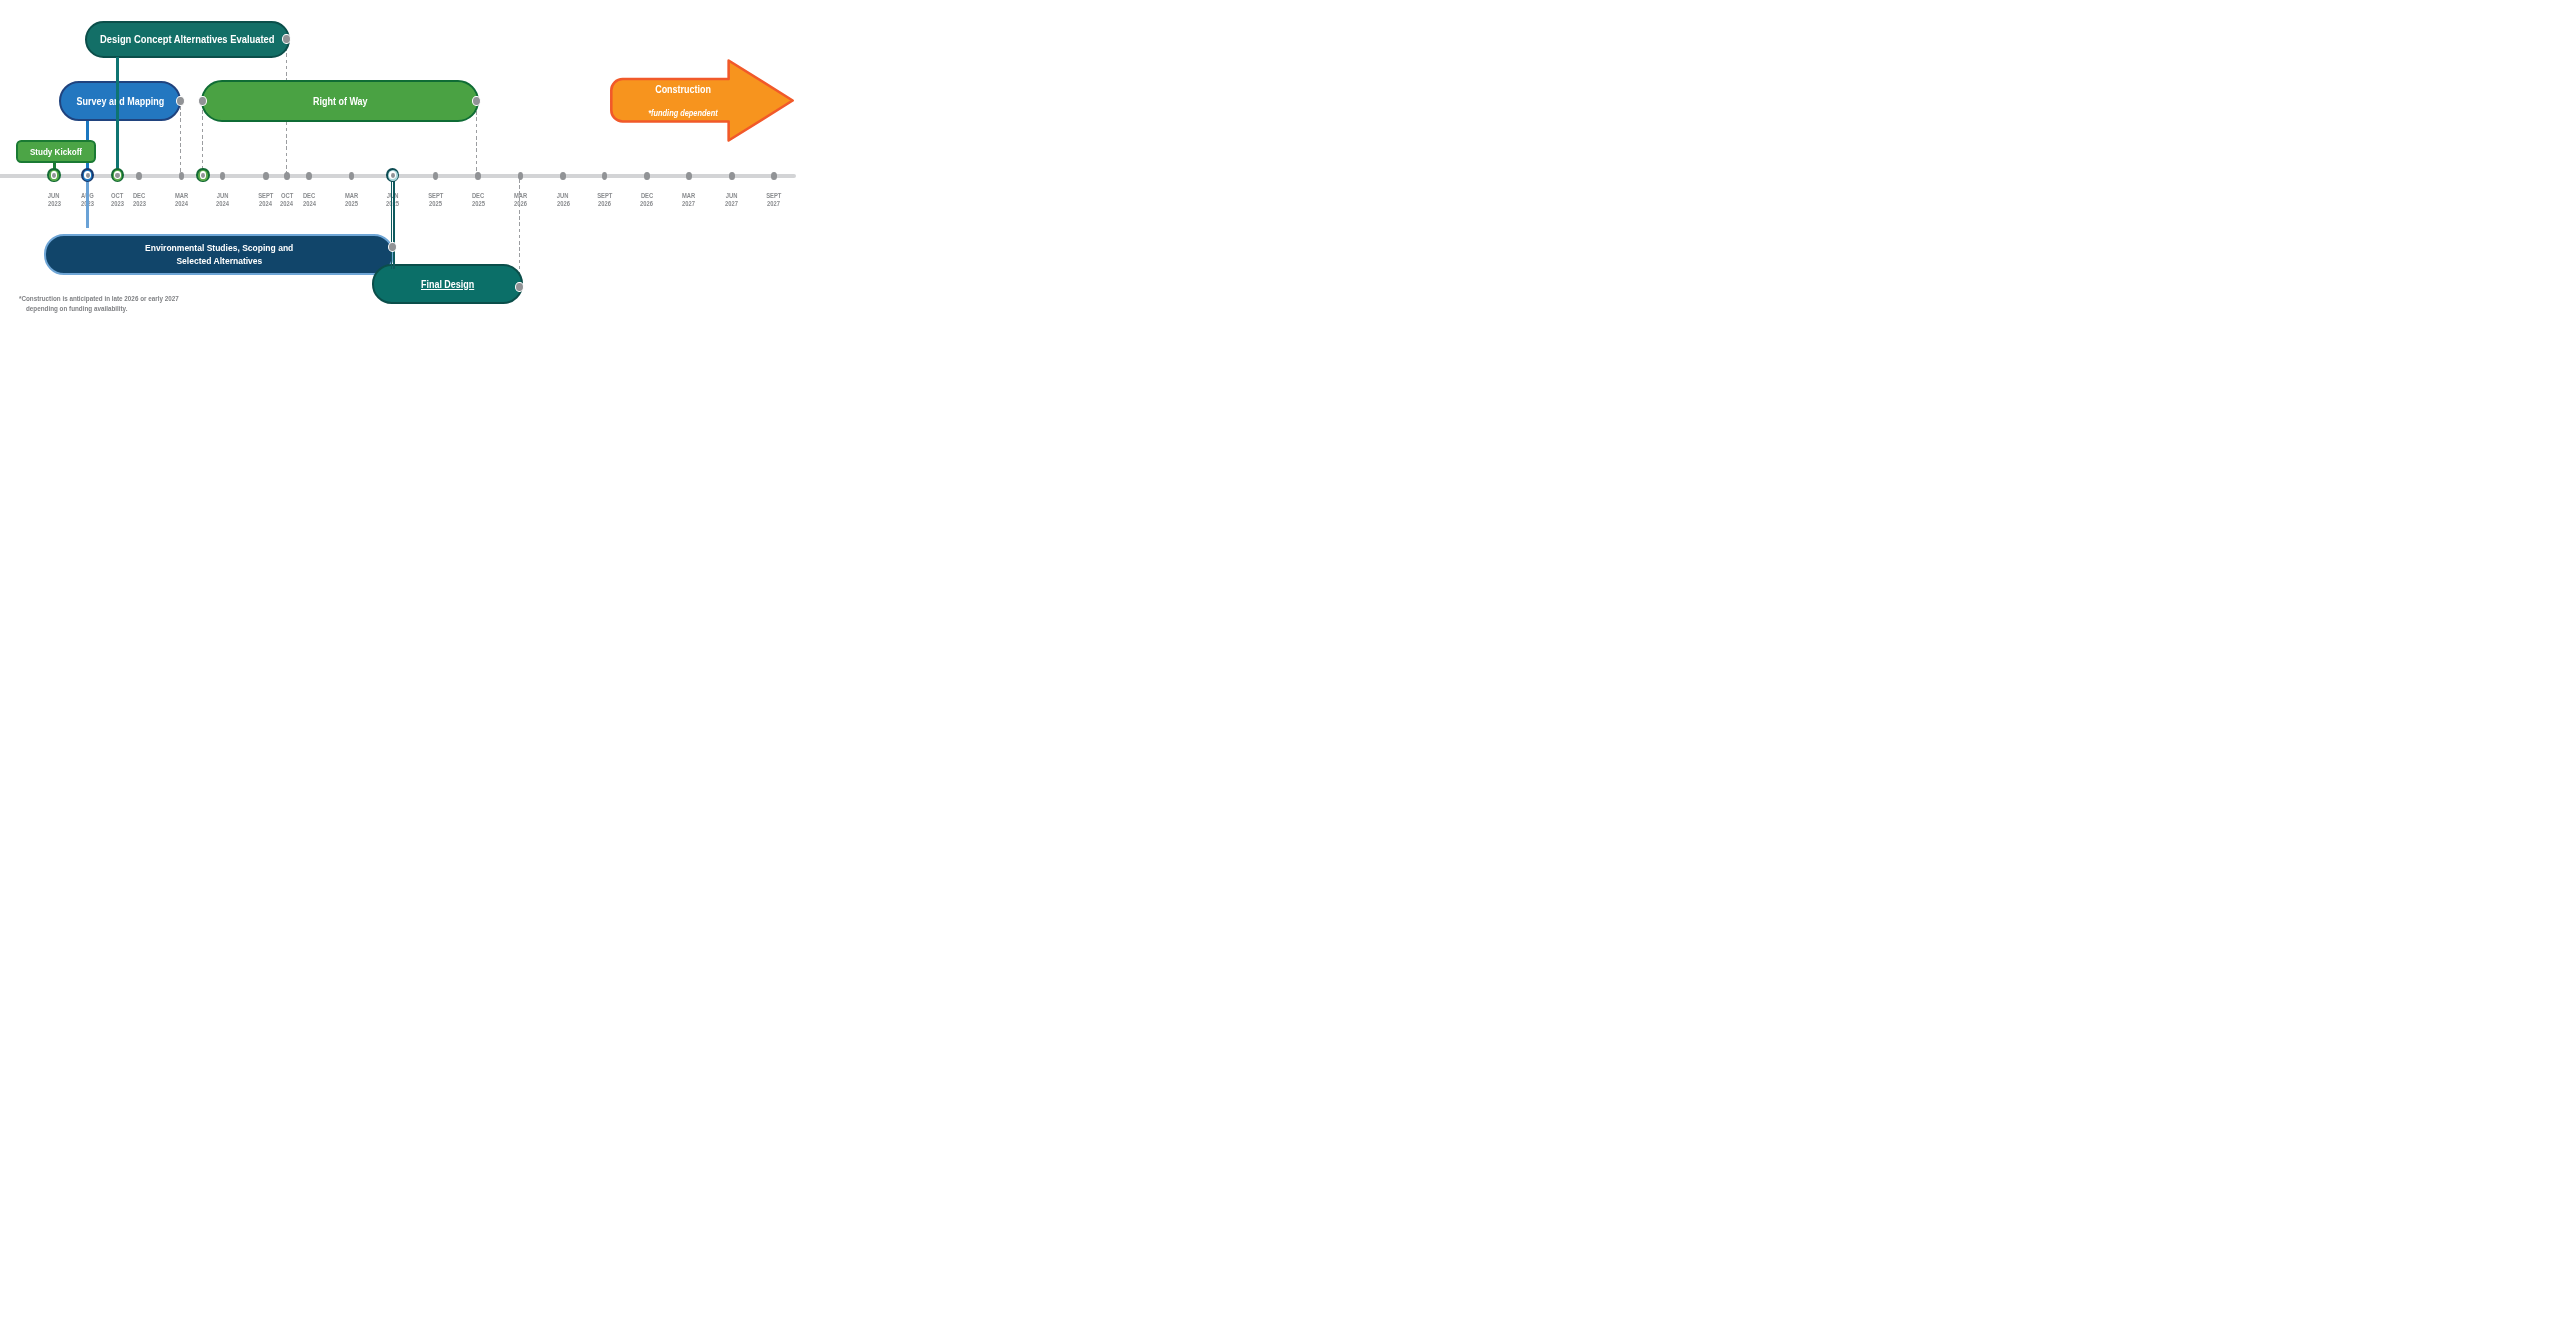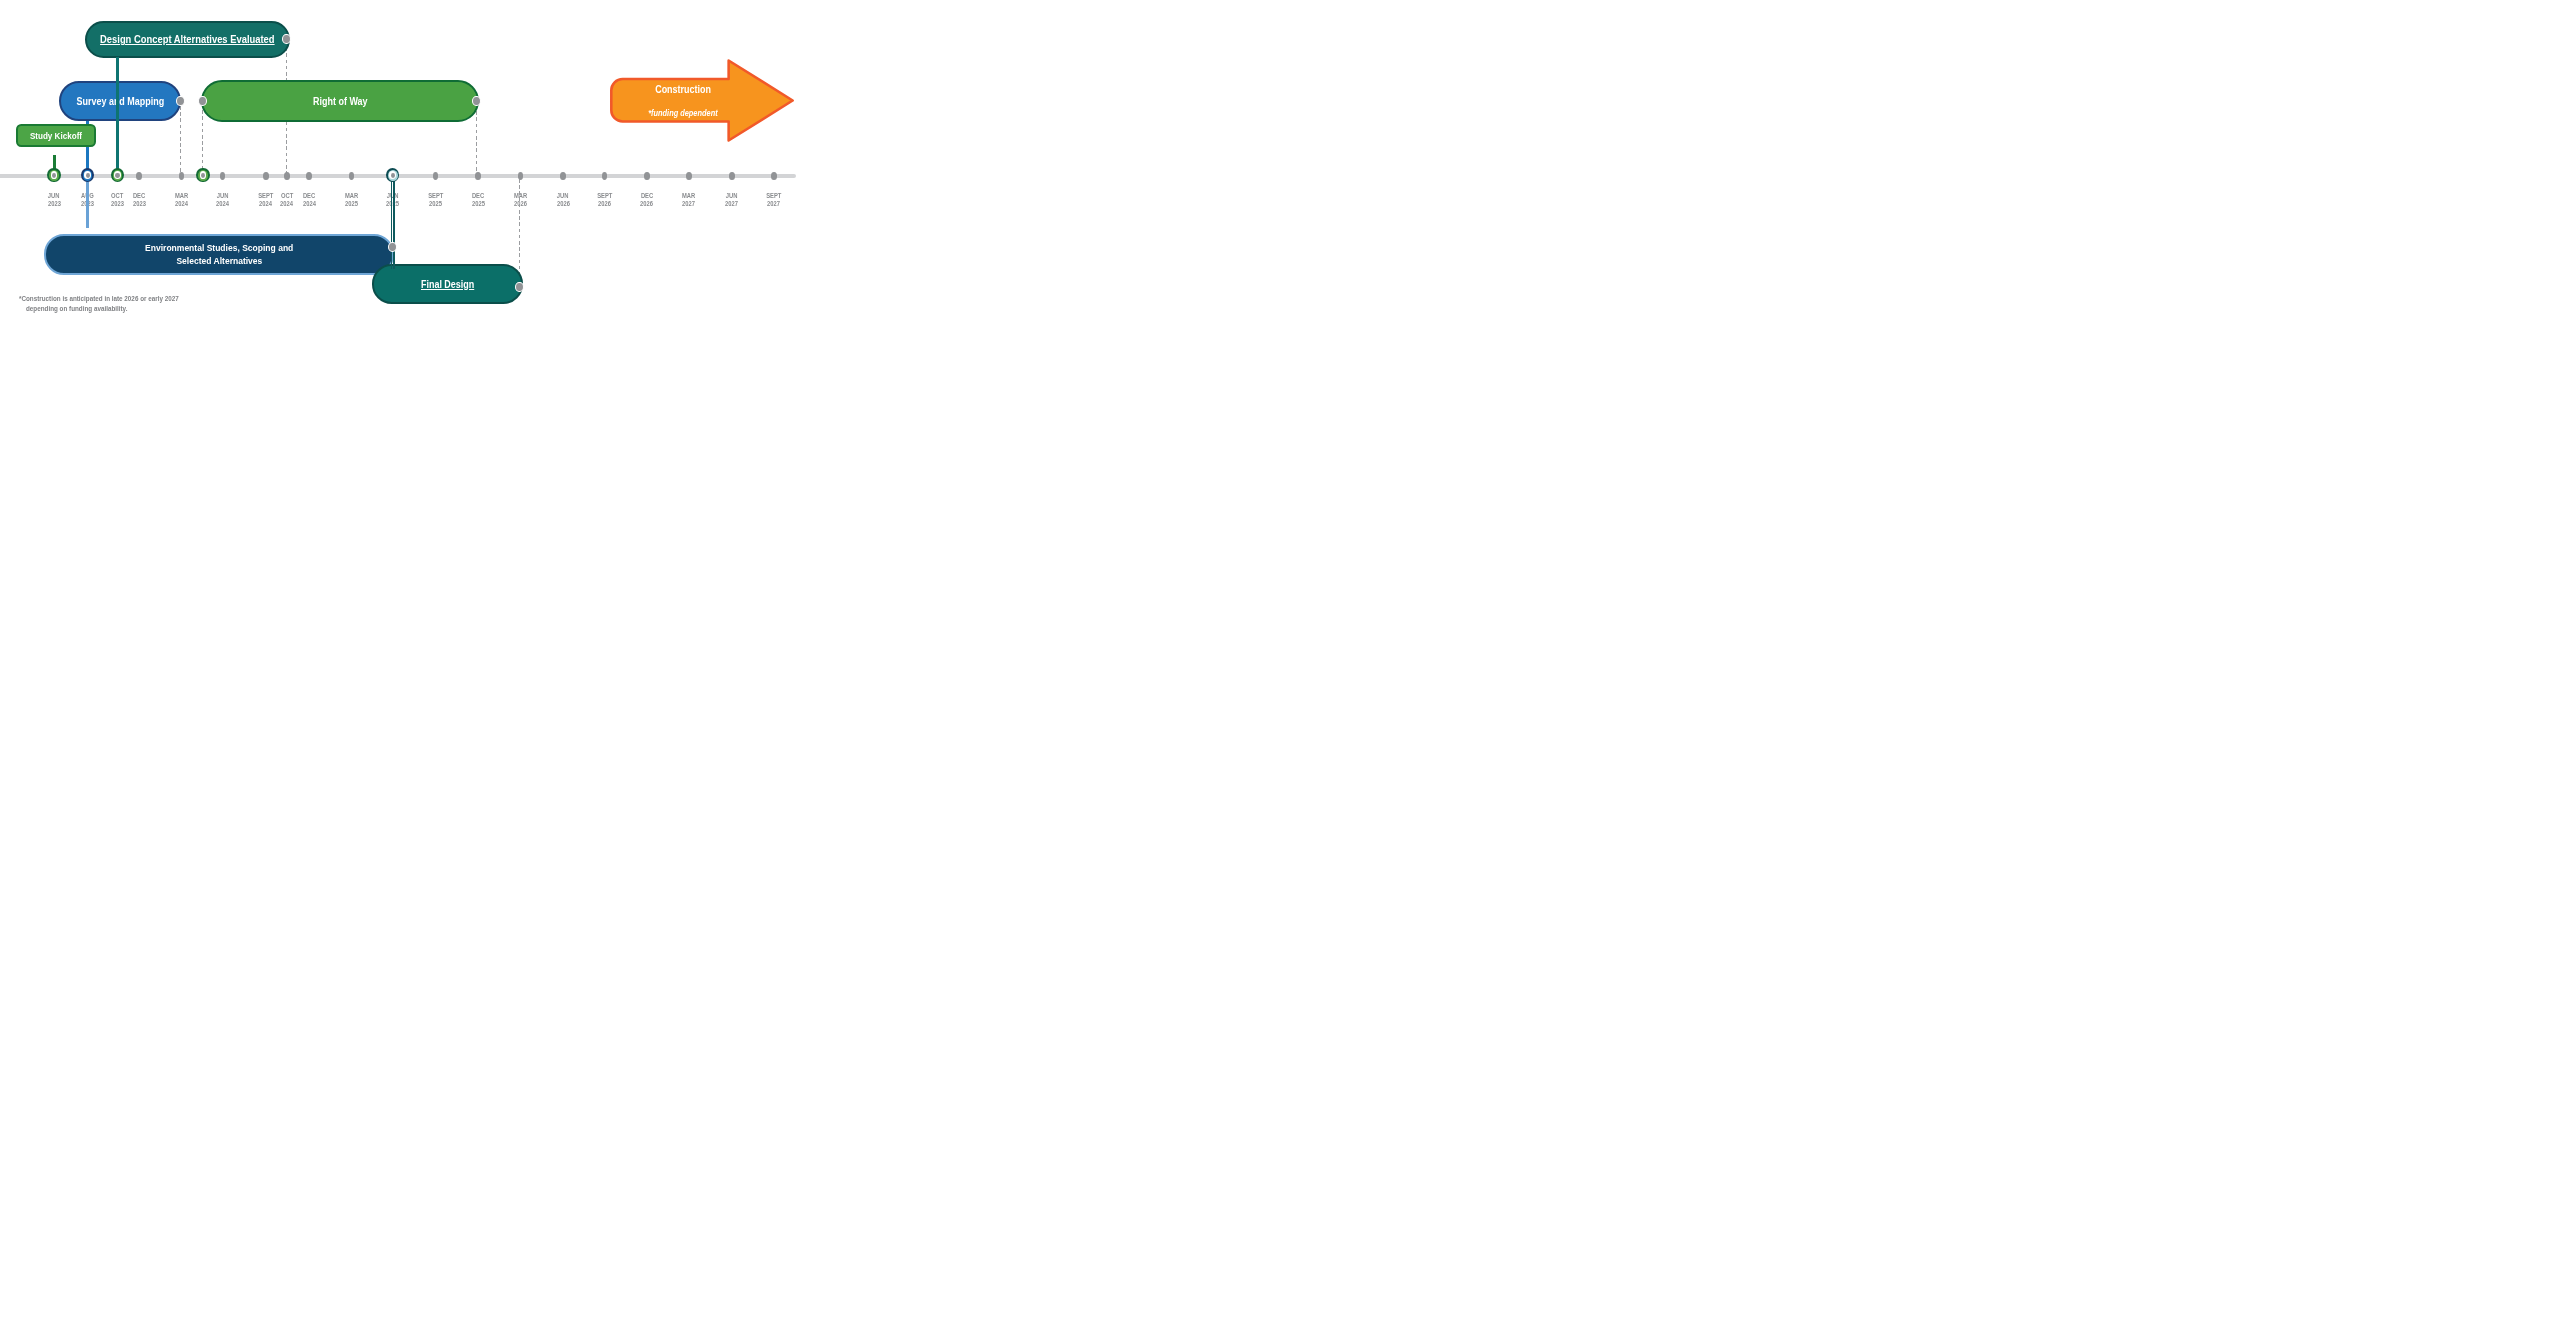--- a/index.html
+++ b/index.html
@@ -26,24 +26,24 @@
   .stem-high{z-index:30;}
   .dash{position:absolute;width:1.3px;z-index:8;}
 
   
   .pill{position:absolute;box-sizing:border-box;border-style:solid;border-width:2.6px;
         display:flex;flex-direction:column;align-items:center;justify-content:center;
         color:#fff;font-weight:bold;z-index:20;text-align:center;}
   .end-dot{position:absolute;width:6.7px;height:8.2px;border:1.3px solid #ffffff;border-radius:50%;
            box-sizing:content-box;z-index:60;}
 
-  #pill-design{left:85px;top:20.6px;width:205px;height:37px;border-radius:18.5px;font-size:10.8px;text-decoration:underline;}
+  #pill-design{left:85px;top:20.6px;width:205px;height:37px;border-radius:18.5px;font-size:10.8px;}
   #pill-survey{left:59px;top:81px;width:122px;height:40px;border-radius:20px;font-size:10.3px;}
   #pill-row{left:201px;top:80px;width:278px;height:42px;border-radius:21px;font-size:10.3px;}
-  #box-kickoff{left:15.5px;top:124px;width:80px;height:23px;border-radius:5.2px;font-size:9.3px;}
+  #box-kickoff{left:15.5px;top:140px;width:80px;height:23px;border-radius:5.2px;font-size:9.3px;}
   #pill-env{left:44px;top:227px;width:350px;height:41px;border-radius:20px;font-size:9.8px;line-height:12.4px;}
   #pill-final{left:372px;top:264px;width:151px;height:40px;border-radius:19.6px;font-size:10.3px;text-decoration:underline;}
 
   #stem-design{left:116px;top:57px;width:2.6px;height:119px;}
   #stem-survey-upper{left:86px;top:118px;width:2.6px;height:57px;}
   #stem-survey-lower{left:86px;top:176px;width:2.6px;height:52px;}
   #stem-kickoff{left:53px;top:155px;width:2.6px;height:21px;}
   #stem-final{left:391px;top:176px;width:3.6px;height:93px;}
 
   #dash-survey-end{left:180px;top:106px;height:68px;}

